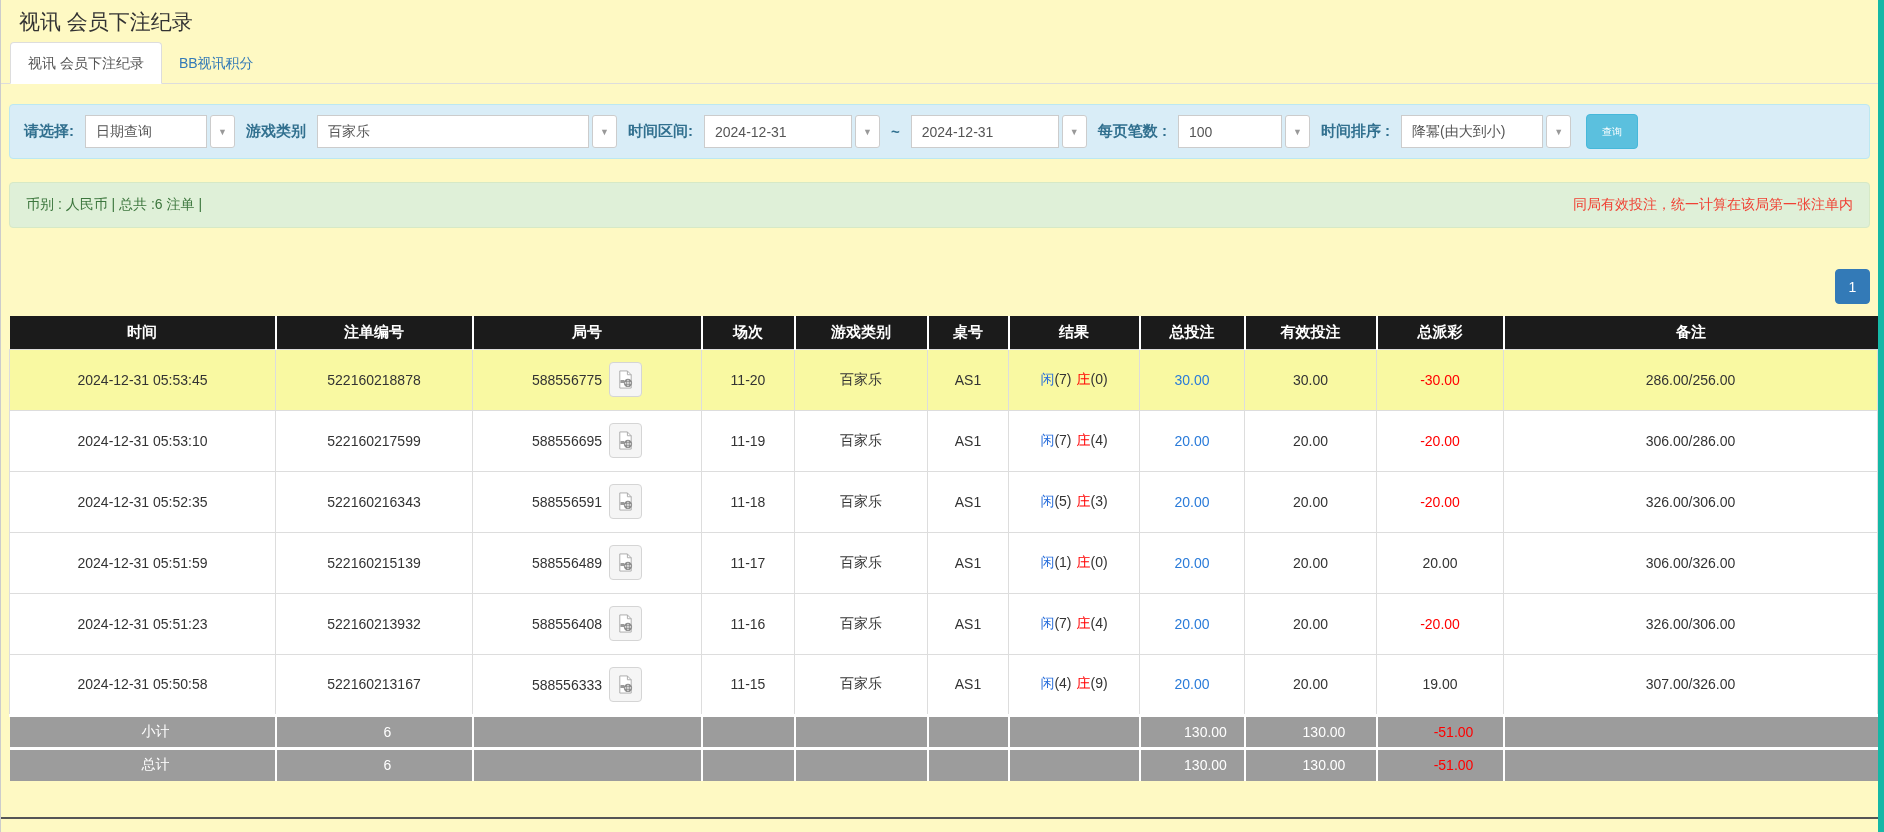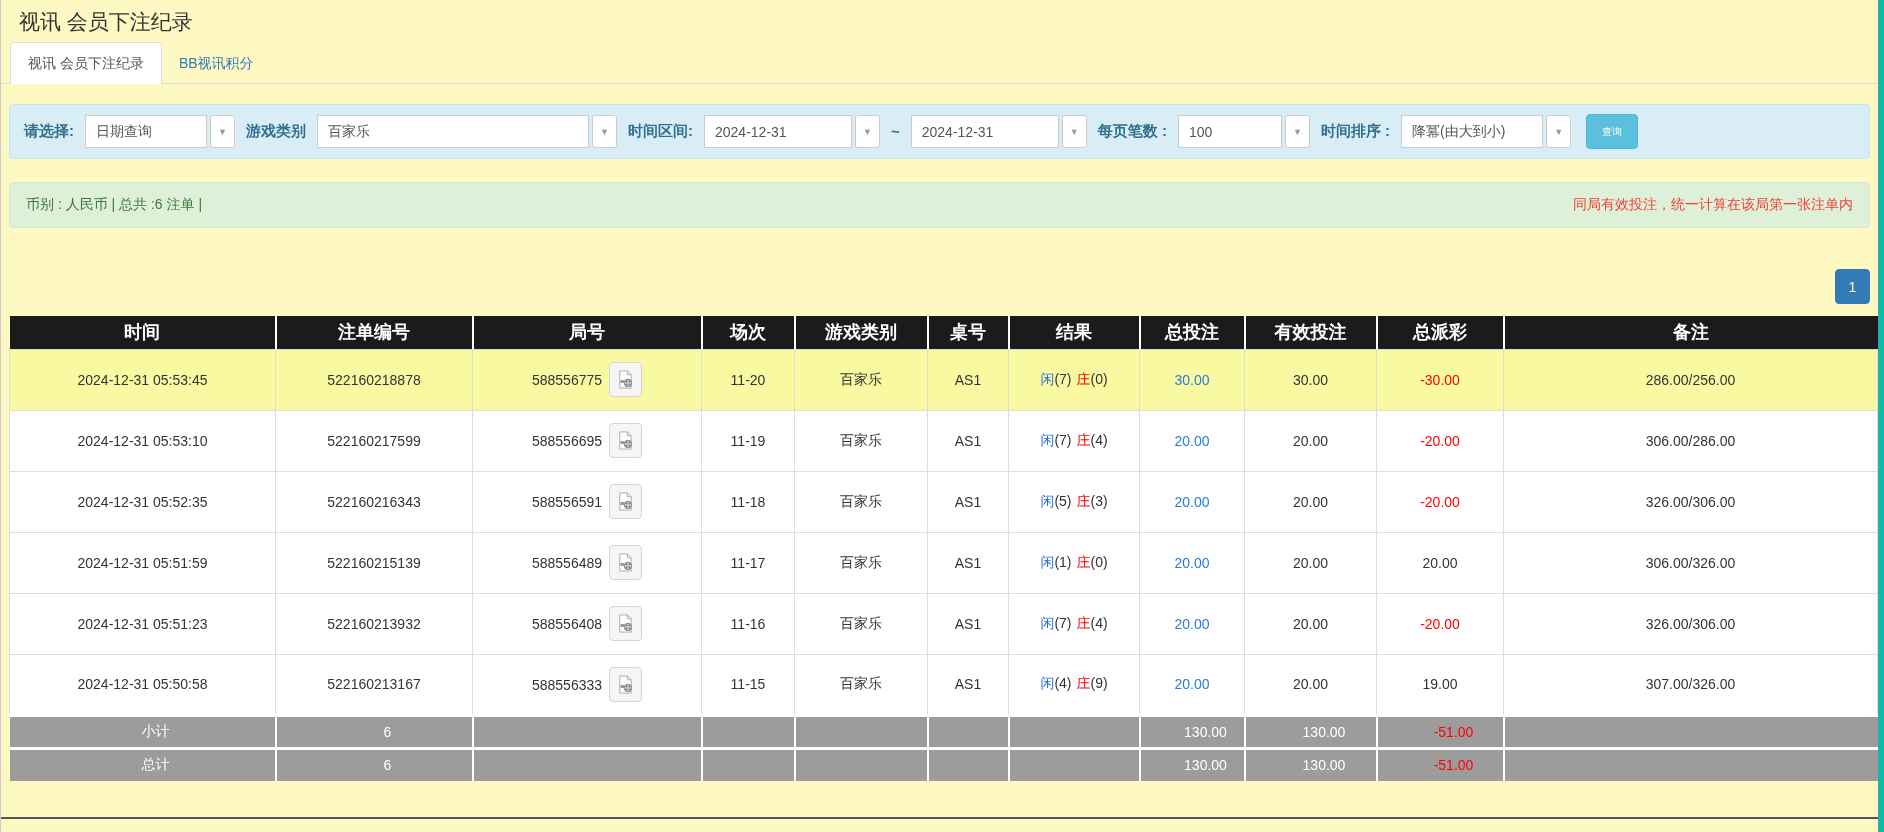--- a/index.html
+++ b/index.html
@@ -145,21 +145,21 @@
   table.bet-table {
     width: 1868px;
     table-layout: fixed;
     border-collapse: collapse;
     font-size: 14px;
   }
   thead th {
     background: #1b1b1b;
     color: #fff;
     font-weight: bold;
-    font-size: 18px;
+    font-size: 15px;
     height: 33px;
     border-right: 2px solid #fff;
     text-align: center;
   }
   thead th:last-child { border-right: 0; }
   tbody td {
     height: 61px;
     text-align: center;
     border: 1px solid #ddd;
     color: #333;

